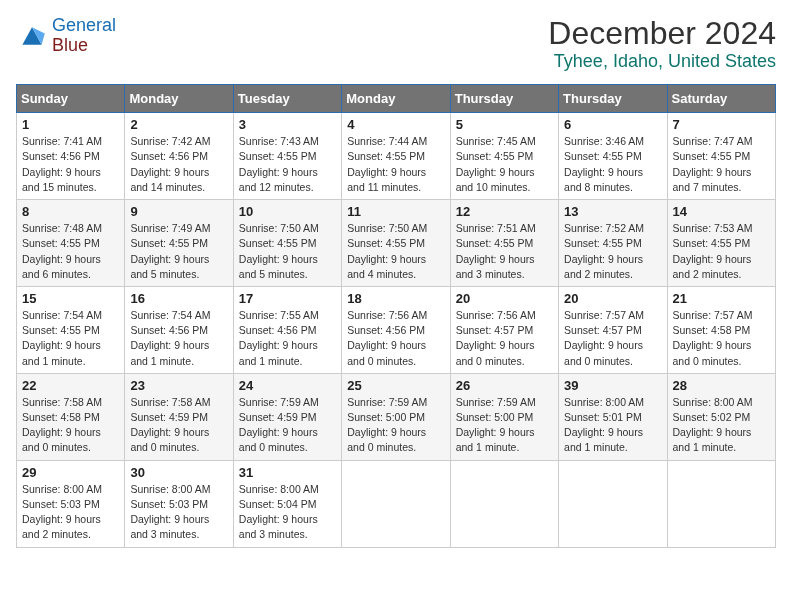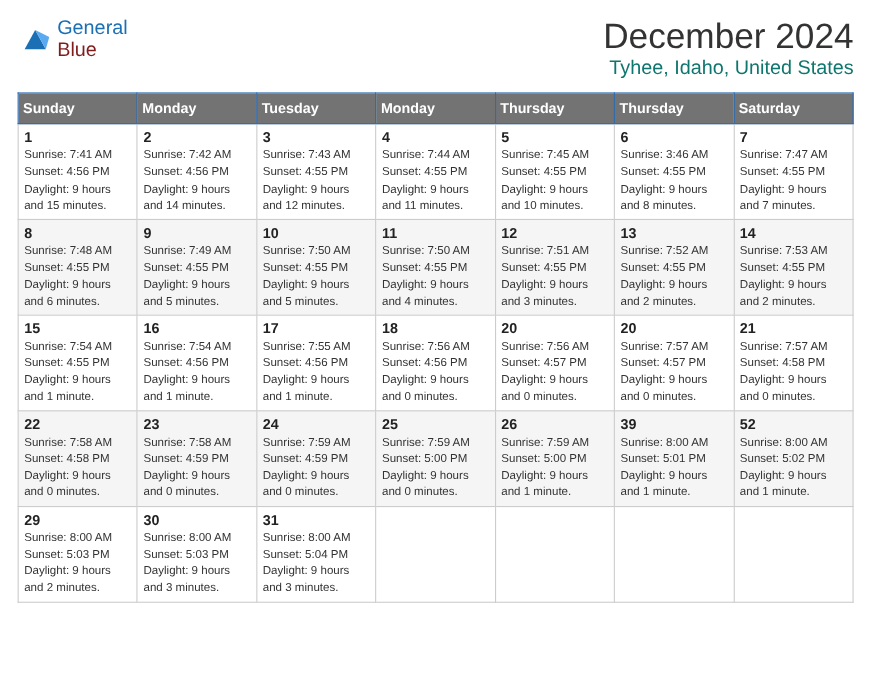--- a/index.html
+++ b/index.html
@@ -338,21 +338,21 @@
       </td>
         <td>
         <span class="day-num">39</span>
         <div class="day-info">
           <span>Sunrise: 8:00 AM</span><br>
           <span>Sunset: 5:01 PM</span><br>
           <span>Daylight: 9 hours and 1 minute.</span>
         </div>
       </td>
         <td>
-        <span class="day-num">52</span>
+        <span class="day-num">28</span>
         <div class="day-info">
           <span>Sunrise: 8:00 AM</span><br>
           <span>Sunset: 5:02 PM</span><br>
           <span>Daylight: 9 hours and 1 minute.</span>
         </div>
       </td>
       </tr>
       <tr>
         <td>
         <span class="day-num">29</span>

